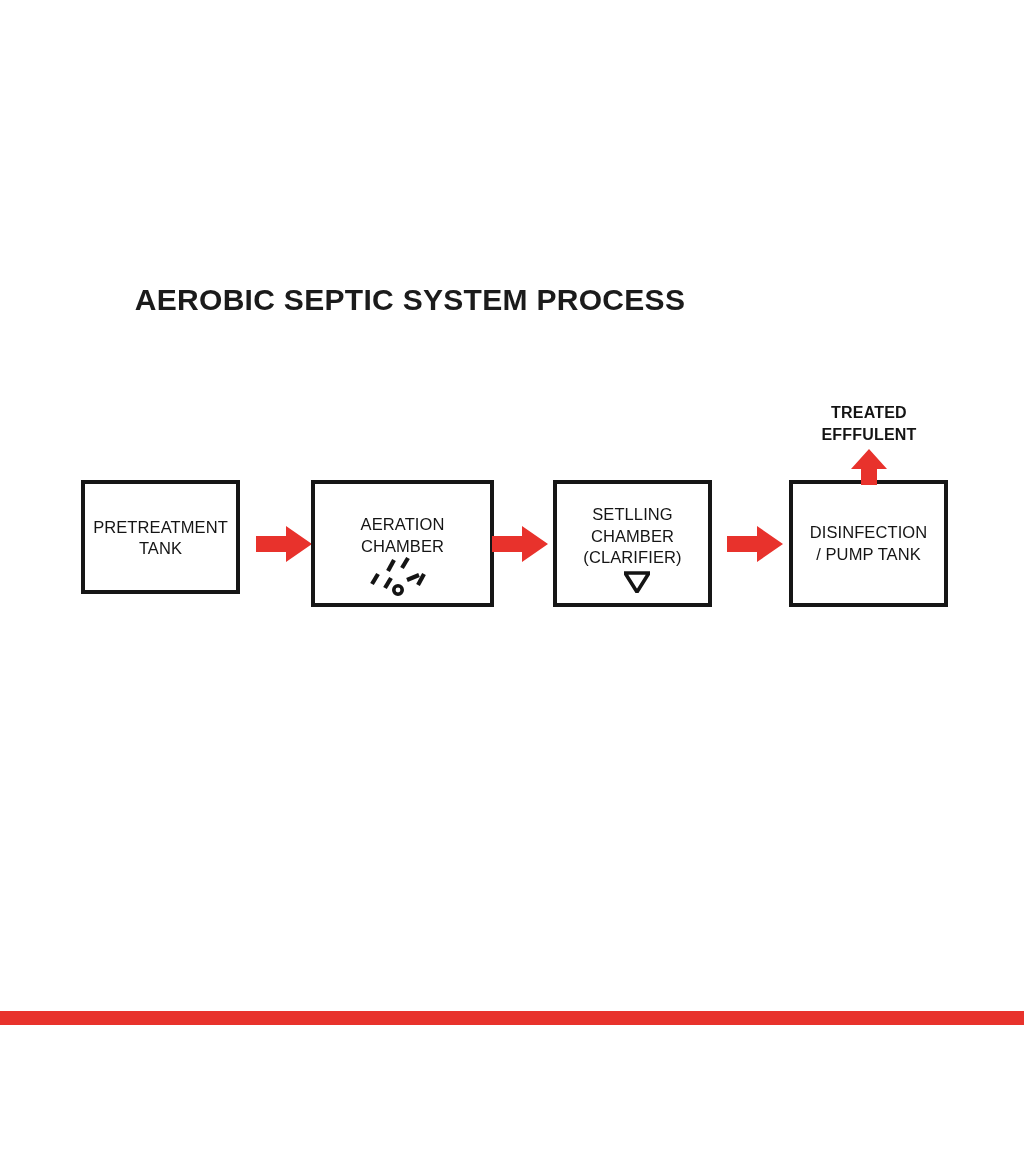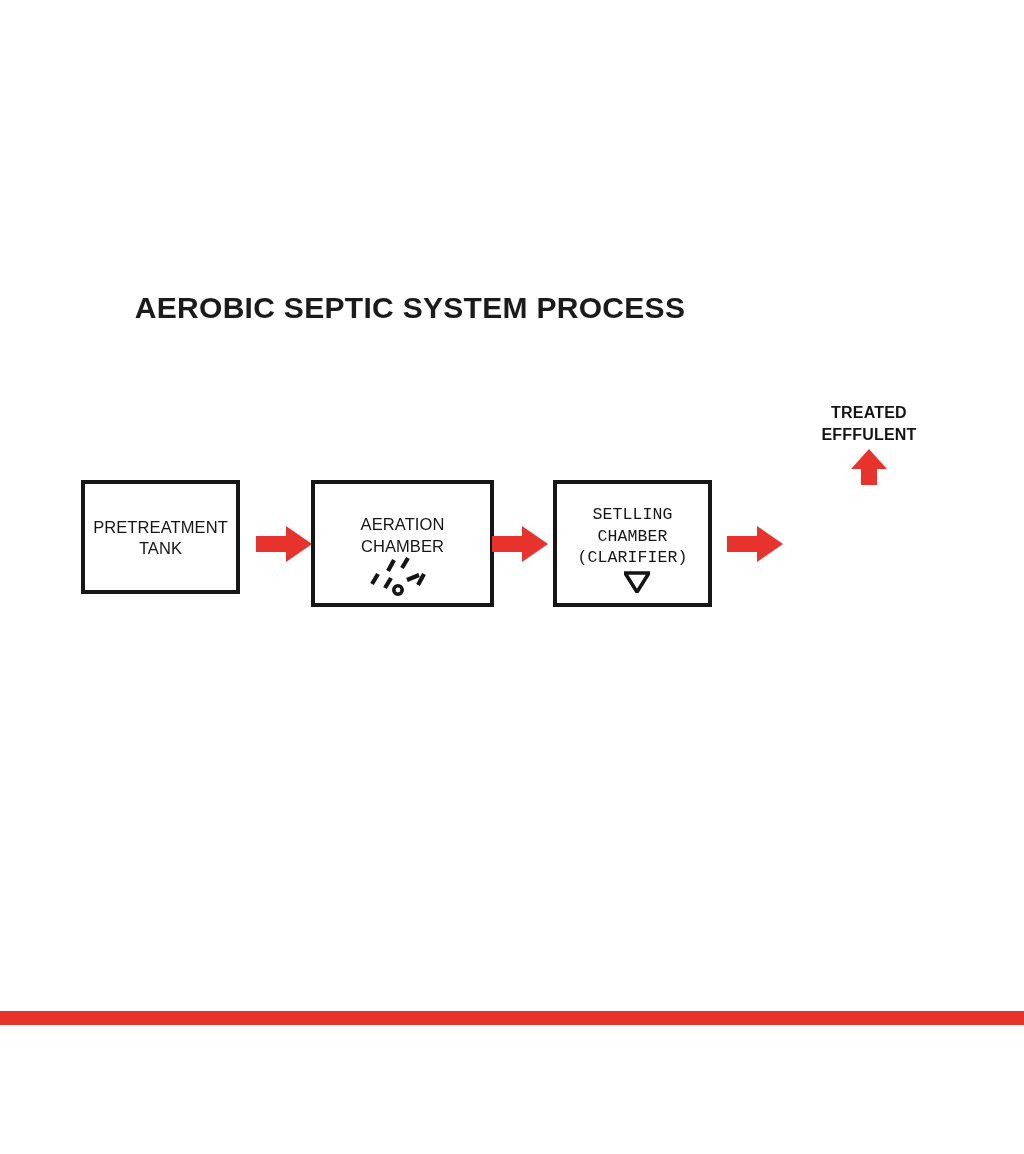--- a/index.html
+++ b/index.html
@@ -23,21 +23,20 @@
     position: absolute;
     left: 0;
     top: 283px;
     width: 820px;
     text-align: center;
     font-size: 30px;
     font-weight: 700;
     letter-spacing: 0.3px;
     color: #1b1b1b;
     white-space: nowrap;
-    margin-top: 8px;
   }
 
   
   .flow {
     position: absolute;
     left: 0;
     top: 0;
     width: 1024px;
     height: 1154px;
   }
@@ -64,21 +63,21 @@
 
   
   #box-1 { left: 81px;  top: 480px; width: 159px; height: 114px; }
   #box-2 { left: 311px; top: 480px; width: 183px; height: 127px; }
   #box-3 { left: 553px; top: 480px; width: 159px; height: 127px; }
   #box-4 { left: 789px; top: 480px; width: 159px; height: 127px; }
 
   
   #box-1 .box-label { transform: translateY(1px); }
   #box-2 .box-label { transform: translateY(-8px); }
-  #box-3 .box-label { transform: translateY(-7px); font-family: Liberation Mono, monospace; }
+  #box-3 .box-label { transform: translateY(-7px); }
   #box-4 .box-label { transform: translateY(0px); }
 
   
   .bubbles {
     position: absolute;
     left: 0;
     top: 0;
     width: 159px;
     height: 127px;
     pointer-events: none;
@@ -197,20 +196,24 @@
       </svg>
     </div>
   </div>
 
   <div class="arrow-right" id="arrow-3">
     <svg width="56" height="38" viewBox="0 0 56 38" xmlns="http://www.w3.org/2000/svg">
       <polygon points="0,11 30,11 30,1 56,19 30,37 30,27 0,27" fill="#e8322c"></polygon>
     </svg>
   </div>
 
+  <div class="process-box" id="box-4">
+    <div class="box-label">DISINFECTION
+/ PUMP TANK</div>
+  </div>
 
   <div class="arrow-up">
     <svg width="38" height="36" viewBox="0 0 38 36" xmlns="http://www.w3.org/2000/svg">
       <polygon points="19,0 37,20 27,20 27,36 11,36 11,20 1,20" fill="#e8322c"></polygon>
     </svg>
   </div>
 
   <div class="effluent-label">TREATED
 EFFFULENT</div>
 

